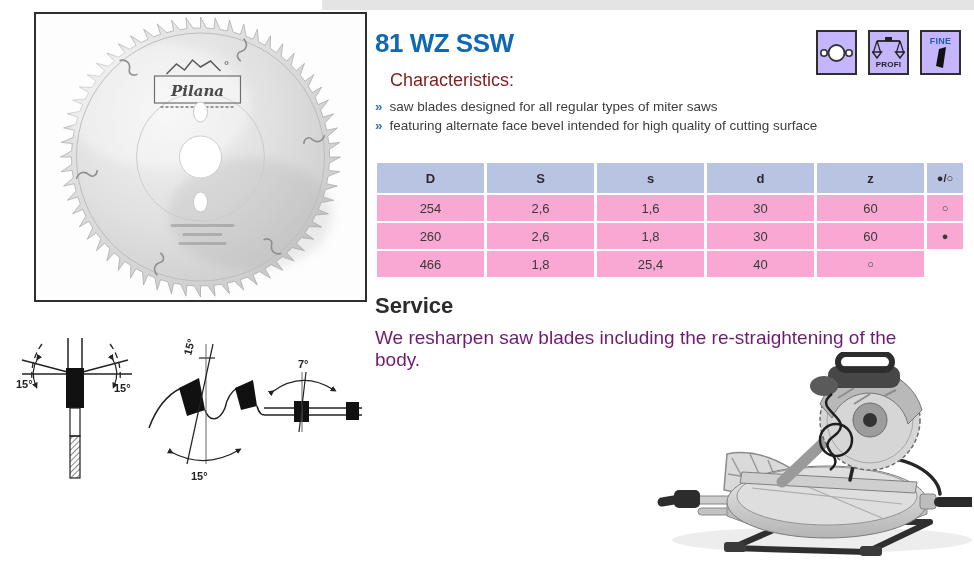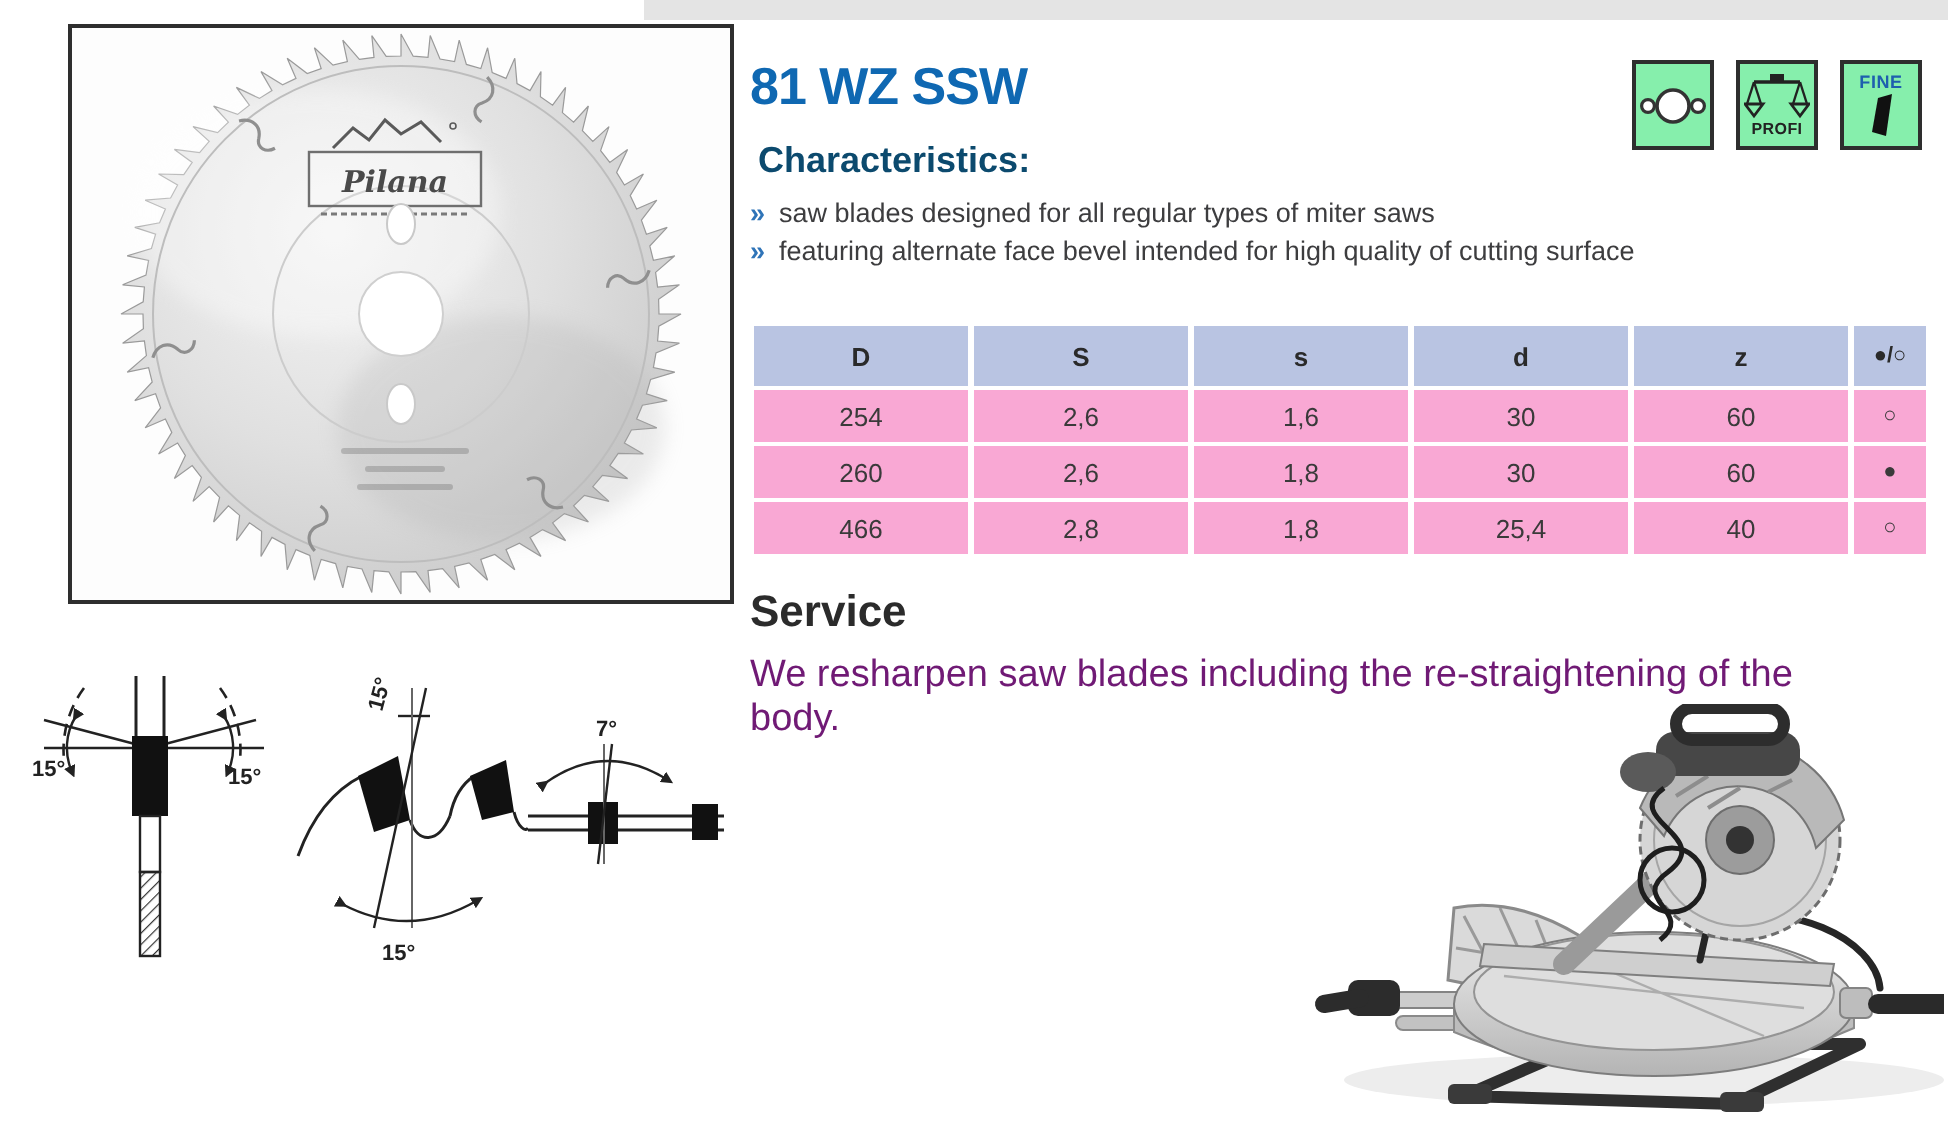--- a/index.html
+++ b/index.html
@@ -11,28 +11,28 @@
 
   
   .blade-box{position:absolute;left:34px;top:12px;width:333px;height:290px;
     border:2px solid #2e2e2e;background:#fdfdfd;box-sizing:border-box;}
   .blade-box svg{width:100%;height:100%;display:block;}
 
   
   .title{position:absolute;left:375px;top:28px;font-size:26px;font-weight:bold;
     color:#0f68b2;letter-spacing:-0.5px;}
   .icon-row{position:absolute;left:816px;top:30px;display:flex;gap:11px;}
-  .icon-box{width:41px;height:45px;border:2px solid #2e2e2e;background:#86efac;
+  .icon-box{width:41px;height:45px;border:2px solid #2e2e2e;background:#c4b5fd;
     box-sizing:border-box;display:flex;flex-direction:column;align-items:center;justify-content:center;}
   .icon-box svg{display:block;}
   .profi-label{font-size:8px;font-weight:bold;color:#222;letter-spacing:0.2px;margin-top:-2px;}
   .fine-label{font-size:9px;font-weight:bold;color:#1e5fae;letter-spacing:0.3px;}
 
   .char-block{position:absolute;left:375px;top:70px;width:560px;}
-  .char-heading{font-size:18px;font-weight:bold;color:#0c4a6e;margin:0 0 6px 4px;}
+  .char-heading{font-size:18px;font-weight:normal;color:#7f1d1d;margin:0 0 6px 15px;}
   .bullet-line{display:flex;gap:7px;font-size:13.5px;line-height:19px;color:#3d3d3f;}
   .bullet-mark{color:#2f74b8;font-weight:bold;}
 
   
   .spec-table{position:absolute;left:377px;top:163px;width:586px;display:grid;
     grid-template-columns:1fr 1fr 1fr 1fr 1fr 36px;gap:2px 3px;}
   .spec-table .h{background:#b9c4e2;height:30px;display:flex;align-items:center;justify-content:center;
     font-size:13px;font-weight:bold;color:#2a2a2a;}
   .spec-table .c{background:#f9a8d4;height:26px;display:flex;align-items:center;justify-content:center;
     font-size:13px;color:#3a3a3a;}
@@ -170,21 +170,20 @@
   <div class="c sym">○</div>
 
   <div class="c">260</div>
   <div class="c">2,6</div>
   <div class="c">1,8</div>
   <div class="c">30</div>
   <div class="c">60</div>
   <div class="c sym">●</div>
 
   <div class="c">466</div>
-  <div class="c">2,8</div>
   <div class="c">1,8</div>
   <div class="c">25,4</div>
   <div class="c">40</div>
   <div class="c sym">○</div>
 </div>
 
 <div class="service-block">
   <div class="service-heading">Service</div>
   <div class="service-text">We resharpen saw blades including the re-straightening of the body.</div>
 </div>

